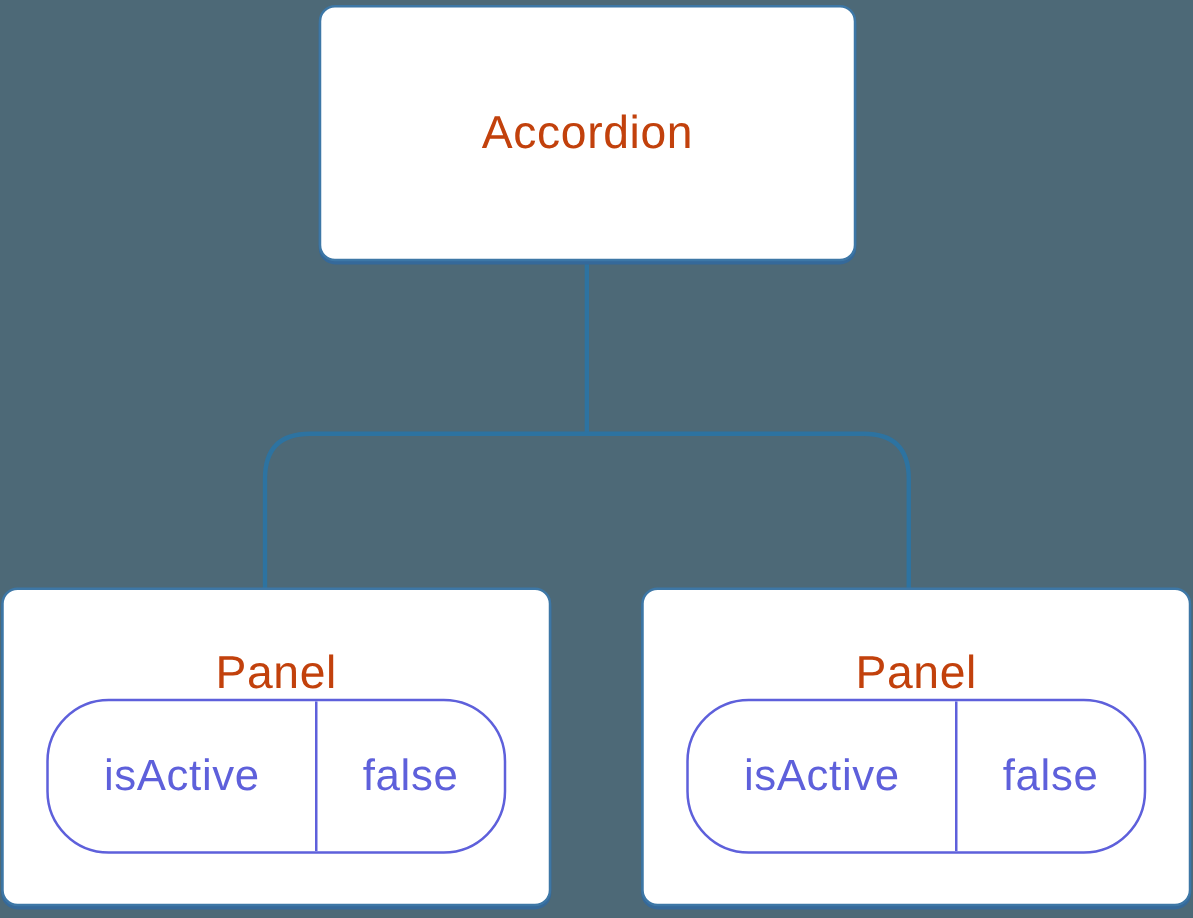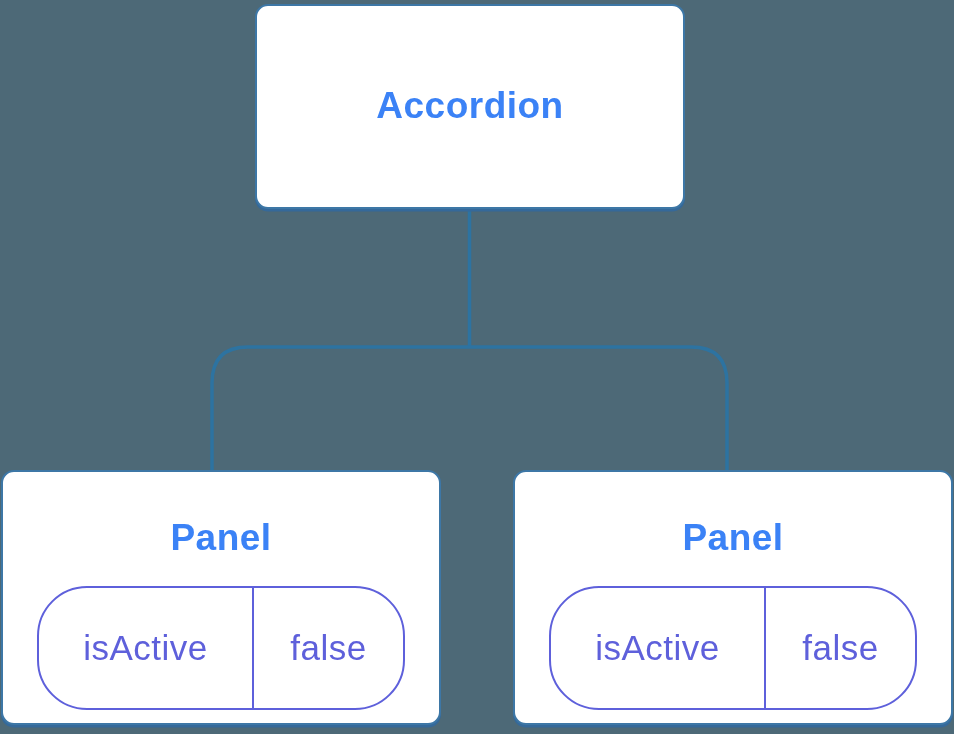--- a/index.html
+++ b/index.html
@@ -35,38 +35,37 @@
     left: 255px;
     top: 4px;
     width: 430px;
     height: 205px;
     display: flex;
     align-items: center;
     justify-content: center;
   }
   .card-title {
     font-size: 37px;
-    font-weight: 700;
-    color: #3b82f6;
+    font-weight: 400;
+    color: #c2410c;
     letter-spacing: 0.5px;
     line-height: 1.1;
   }
   .panel-card {
     top: 470px;
     width: 440px;
     height: 255px;
     display: flex;
     flex-direction: column;
     align-items: center;
     padding-top: 46px;
   }
   .panel-left  { left: 1px; }
   .panel-right { left: 513px; }
   .panel-card .card-title {
-    margin-bottom: 27px;
   }
   .pill {
     box-sizing: border-box;
     width: 368px;
     height: 124px;
     border: 2px solid #5E60DB;
     border-radius: 50px;
     display: flex;
     align-items: stretch;
     overflow: hidden;

